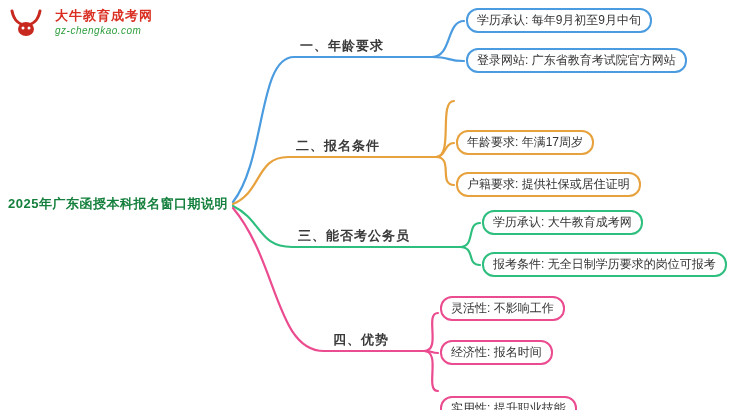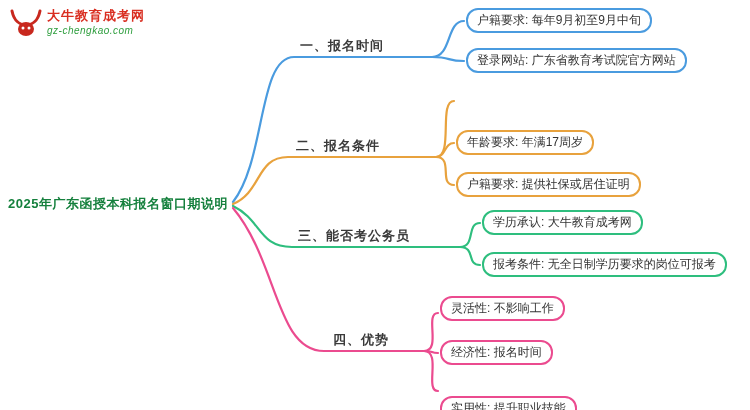--- a/index.html
+++ b/index.html
@@ -3,21 +3,21 @@
 <meta charset="utf-8">
 <style>
   html,body{margin:0;padding:0;background:#fff;}
   .stage{
     position:relative;width:750px;height:410px;background:#ffffff;
     font-family:"Liberation Sans","DejaVu Sans",sans-serif;overflow:hidden;
   }
   .links{position:absolute;left:0;top:0;pointer-events:none;}
   .links path{fill:none;stroke-width:2.2;stroke-linecap:round;}
 
-  .logo{position:absolute;left:10px;top:8px;display:flex;align-items:flex-start;gap:5px;}
+  .logo{position:absolute;left:10px;top:8px;display:flex;align-items:flex-start;gap:13px;}
   .logo .brand{color:#d92e21;font-weight:bold;font-size:13px;letter-spacing:1px;line-height:16px;}
   .logo .domain{color:#2e9e3e;font-size:10px;line-height:13px;letter-spacing:.5px;font-style:italic;}
 
   .central{
     position:absolute;left:8px;top:195px;font-size:13px;font-weight:600;
     color:#15803d;white-space:nowrap;letter-spacing:.5px;
   }
   .blabel{
     position:absolute;font-size:13px;font-weight:600;color:#3a3a3a;
     white-space:nowrap;letter-spacing:1px;
@@ -65,26 +65,26 @@
       <circle cx="19" cy="20" r="1.5" fill="#ffffff"></circle>
     </svg>
     <div class="logo-text">
       <div class="brand">大牛教育成考网</div>
       <div class="domain">gz-chengkao.com</div>
     </div>
   </div>
 
   <div class="central">2025年广东函授本科报名窗口期说明</div>
 
-  <div class="blabel" style="left:300px;top:37px">一、报名时间</div>
+  <div class="blabel" style="left:300px;top:37px">一、年龄要求</div>
   <div class="blabel" style="left:296px;top:137px">二、报名条件</div>
   <div class="blabel" style="left:298px;top:227px">三、能否考公务员</div>
   <div class="blabel" style="left:333px;top:331px">四、优势</div>
 
-  <div class="node c0" style="left:466px;top:8px">户籍要求: 每年9月初至9月中旬</div>
+  <div class="node c0" style="left:466px;top:8px">学历承认: 每年9月初至9月中旬</div>
   <div class="node c0" style="left:466px;top:48px">登录网站: 广东省教育考试院官方网站</div>
 
   <div class="node c1" style="left:456px;top:130px">年龄要求: 年满17周岁</div>
   <div class="node c1" style="left:456px;top:172px">户籍要求: 提供社保或居住证明</div>
 
   <div class="node c2" style="left:482px;top:210px">学历承认: 大牛教育成考网</div>
   <div class="node c2" style="left:482px;top:252px">报考条件: 无全日制学历要求的岗位可报考</div>
 
   <div class="node c3" style="left:440px;top:296px">灵活性: 不影响工作</div>
   <div class="node c3" style="left:440px;top:340px">经济性: 报名时间</div>

